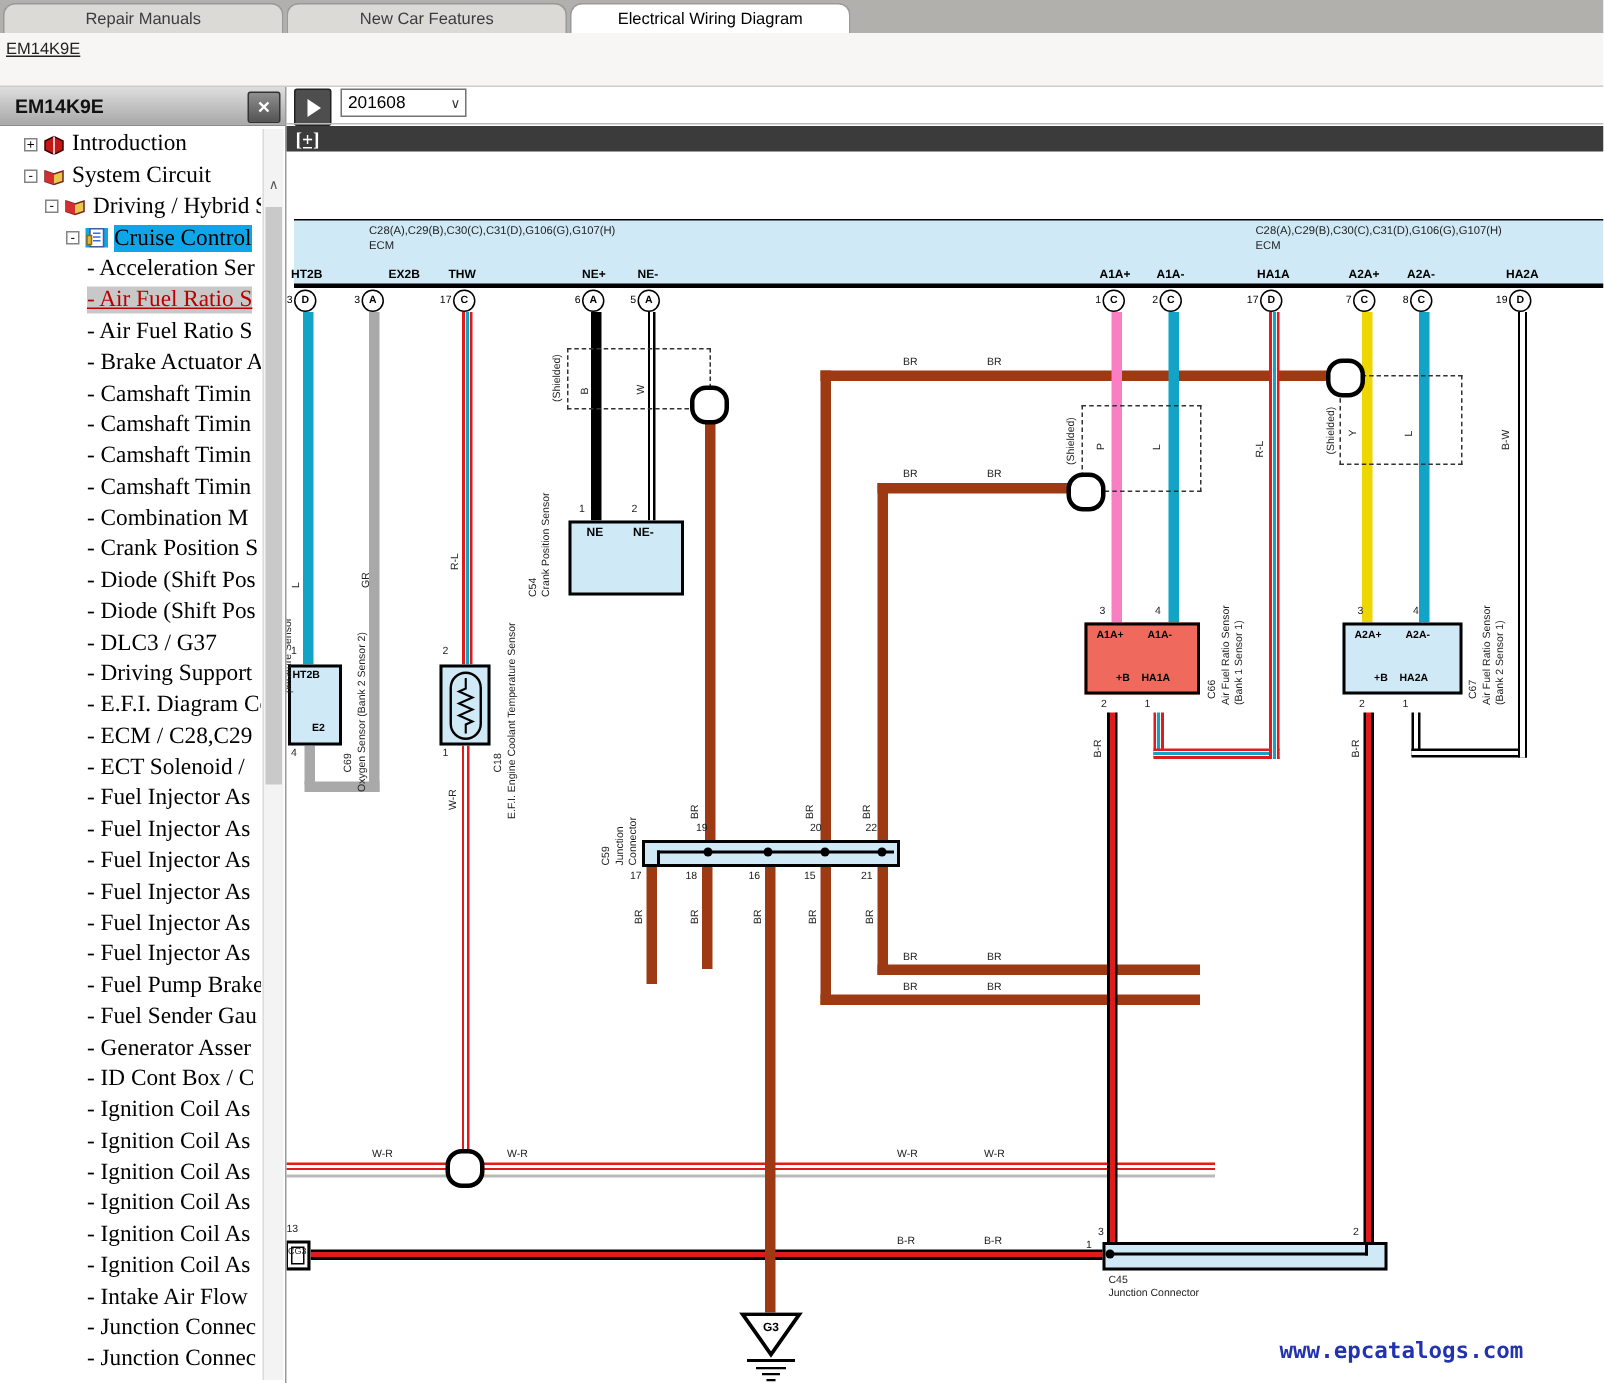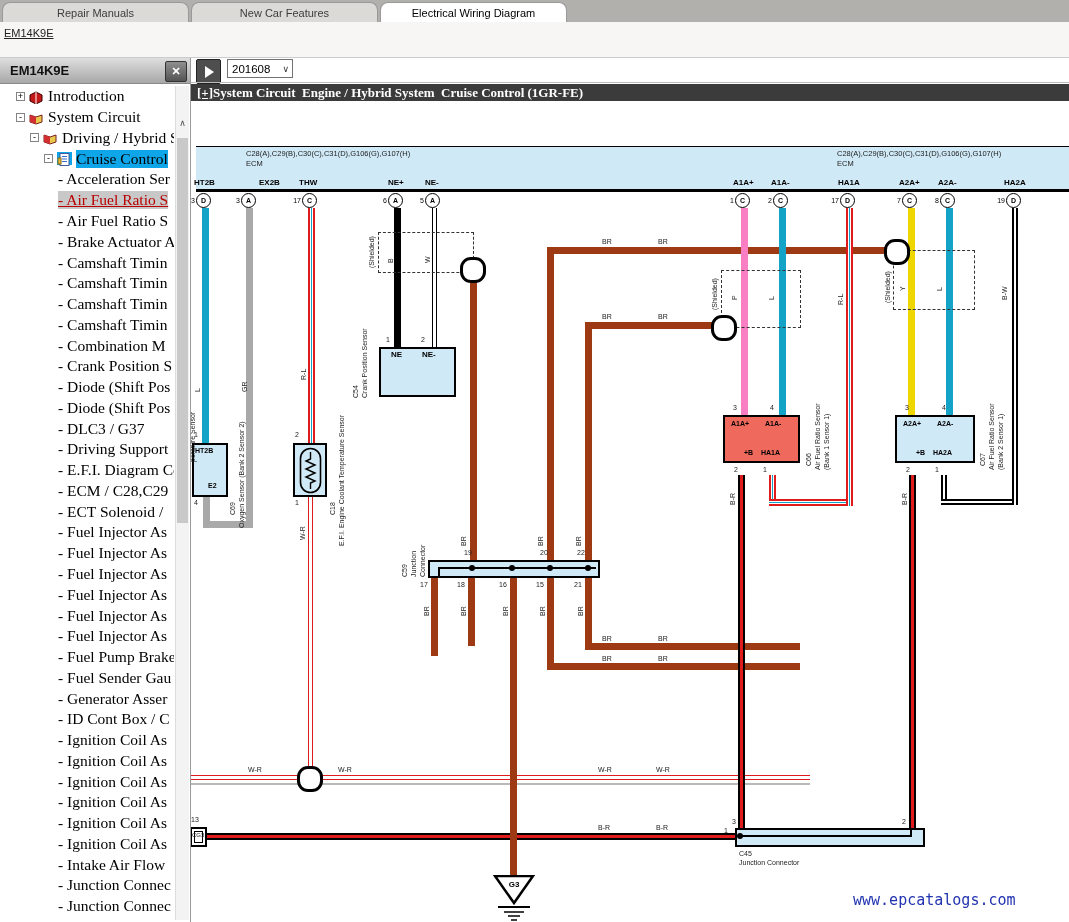--- a/index.html
+++ b/index.html
@@ -39,21 +39,21 @@
       border-left:1px solid #dcdcdc;box-sizing:border-box}
   .sbup{position:absolute;top:26px;left:0;width:13px;height:22px;color:#555;font-size:9px;
         text-align:center;line-height:22px}
   .sbthumb{position:absolute;top:52px;left:1px;width:11px;height:385px;background:#c9c9c9}
 
   
   .playbtn{position:absolute;left:196px;top:59px;width:23px;height:23px;background:#4e4e4e;
            border:1px solid #222;border-radius:2px;display:flex;align-items:center;justify-content:center}
   .tri{width:0;height:0;border-left:9px solid #fff;border-top:6px solid transparent;
        border-bottom:6px solid transparent;margin-left:2px}
-  .verselect{position:absolute;left:227px;top:59px;width:66px;height:19px;background:#fff;
+  .verselect{position:absolute;left:227px;top:59px;width:84px;height:19px;background:#fff;
              border:1px solid #737373;font-size:11.5px;display:flex;align-items:center;
              padding:0 3px 0 4px;box-sizing:border-box}
   .chev{margin-left:auto;font-size:9px;color:#333}
   .tdivider{position:absolute;left:191px;top:82px;width:878px;height:1px;background:#bbb}
   .dhead{position:absolute;left:191px;top:84px;width:878px;height:17px;background:#3b3b3b;color:#fff;
          font-family:"Liberation Serif","DejaVu Serif",serif;font-weight:bold;font-size:13px;
          padding-left:6px;box-sizing:border-box;display:flex;align-items:center;white-space:pre}
   .dplus{text-decoration:underline}
 
   
@@ -83,21 +83,21 @@
   .ln{position:absolute}
   .lb{position:absolute;font-size:7.5px;color:#222;white-space:nowrap;line-height:1.1}
   .lb.b{font-weight:bold;font-size:8px;color:#000}
   .vl{position:absolute;font-size:7px;color:#222;white-space:nowrap;line-height:1;
       transform:rotate(-90deg);transform-origin:0 0}
   .pcwrap{display:flex;align-items:center}
   .pcn{font-size:7px;color:#000;width:13px;text-align:right;margin-right:1px}
   .pcc{width:13px;height:13px;border:1.5px solid #000;border-radius:50%;background:#fff;font-size:7px;
        font-weight:bold;display:flex;align-items:center;justify-content:center;box-sizing:content-box}
   .wm{position:absolute;left:853px;top:891px;font-family:"DejaVu Sans Mono","Liberation Mono",monospace;
-      font-weight:normal;font-size:15px;color:#2233b0}
+      font-weight:bold;font-size:15px;color:#2233b0}
 </style>
 </head>
 <body>
 
 <div class="canvas">
     <div class="bx band" style="left: 196px; top: 146px; width: 873px; height: 46px;"></div>
     <div class="lb" style="left: 246px; top: 150px; font-size: 7.5px;">C28(A),C29(B),C30(C),C31(D),G106(G),G107(H)</div>
     <div class="lb" style="left: 246px; top: 160px; font-size: 7.5px;">ECM</div>
     <div class="lb" style="left: 837px; top: 150px; font-size: 7.5px;">C28(A),C29(B),C30(C),C31(D),G106(G),G107(H)</div>
     <div class="lb" style="left: 837px; top: 160px; font-size: 7.5px;">ECM</div>
@@ -491,15 +491,15 @@
 </div>
 
 <div class="playbtn">
   <span class="tri"></span>
 </div>
 <div class="verselect">
   <span>201608</span>
   <span class="chev">∨</span>
 </div>
 <div class="tdivider"></div>
-<div class="dhead"><span class="dplus">[+]</span><span>System Circuit  Engine / Hybrid System  Cruise Control (1GR-FE)</span></div>
+<div class="dhead"><span class="dplus">[+]</span></div>
 
 <div class="wm">www.epcatalogs.com</div>
 
 </body></html>

